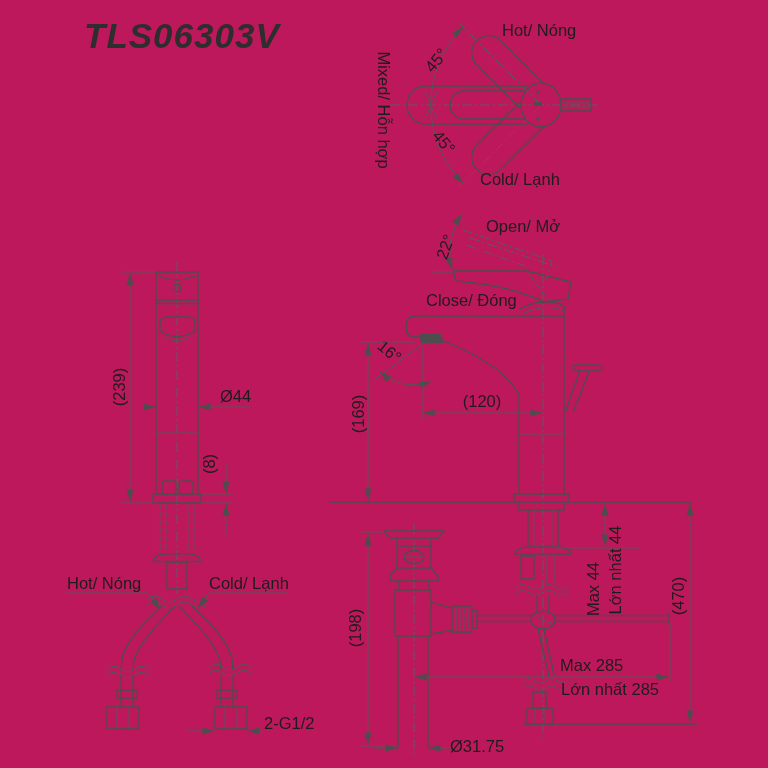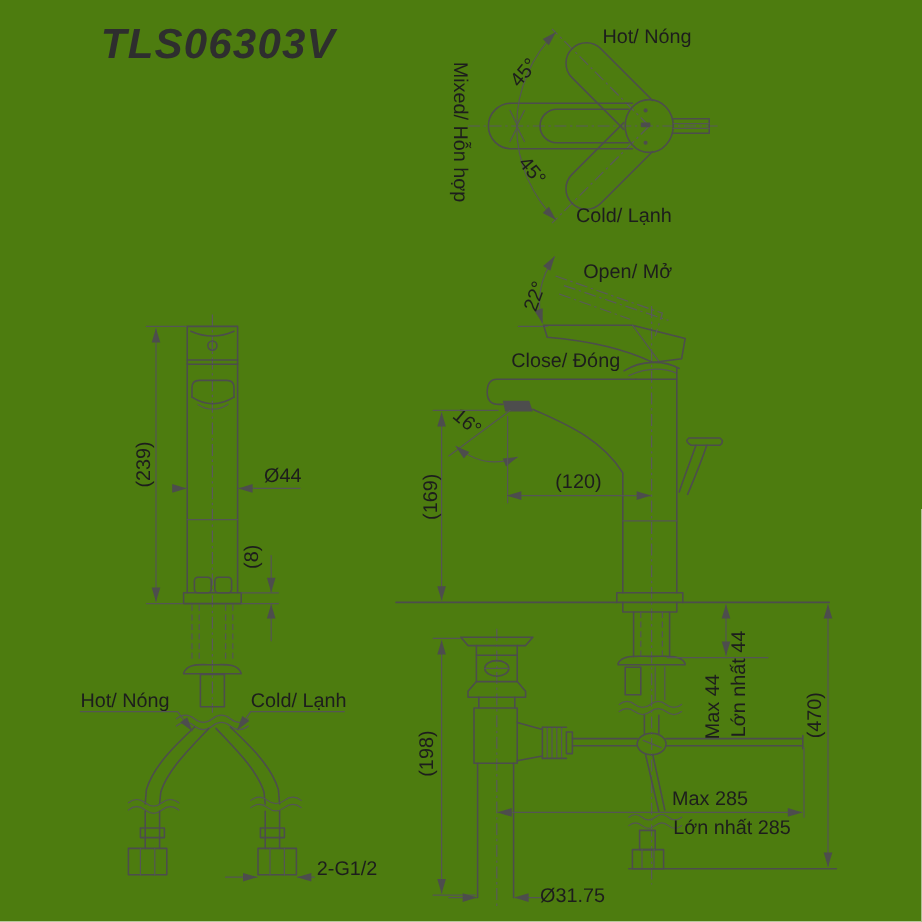--- a/index.html
+++ b/index.html
@@ -1,16 +1,16 @@
 <!DOCTYPE html>
 <html><head>
 <meta charset="utf-8">
 <style>
   html,body{margin:0;padding:0;background:#ffffff;}
-  .page{position:relative;width:768px;height:768px;background:#4d7c0f;overflow:hidden;
+  .page{position:relative;width:768px;height:768px;background:#be185d;overflow:hidden;
         font-family:"Liberation Sans",sans-serif;}
   svg{display:block;}
   .ln{fill:none;stroke:#4d4d4d;stroke-width:1.3;stroke-linecap:round;stroke-linejoin:round;}
   .thin{fill:none;stroke:#555;stroke-width:1;stroke-linecap:round;}
   .dd{fill:none;stroke:#5a5a5a;stroke-width:1;stroke-dasharray:10 3 2 3;}
   .dsh{fill:none;stroke:#555;stroke-width:1;stroke-dasharray:5 3;}
   .fillpart{fill:#4d4d4d;stroke:none;}
   text{font-family:"Liberation Sans",sans-serif;font-size:16.5px;fill:#1d1d1d;}
   text.ttl{font-size:35px;font-weight:bold;font-style:italic;fill:#2e2e2e;letter-spacing:1px;}
   .mid{text-anchor:middle;}

